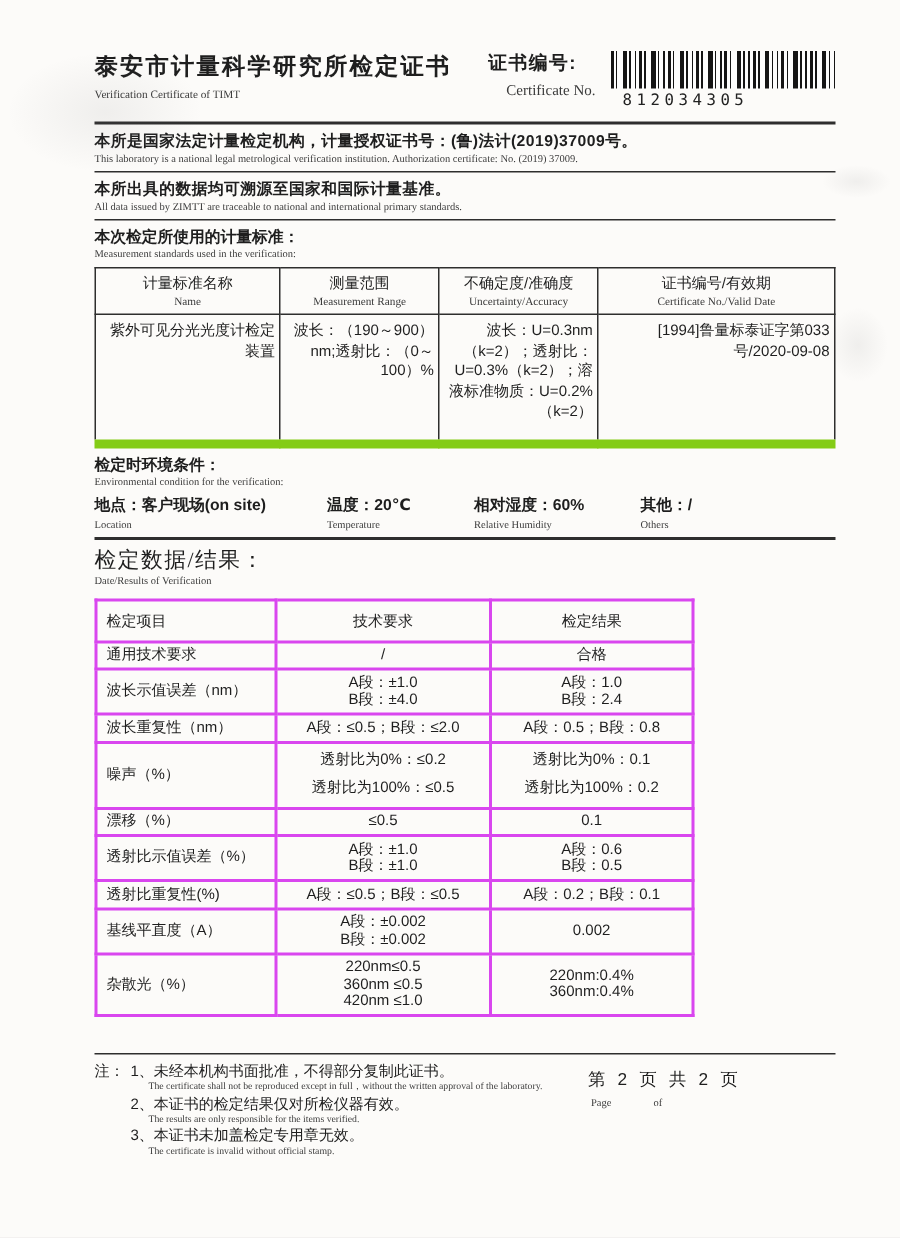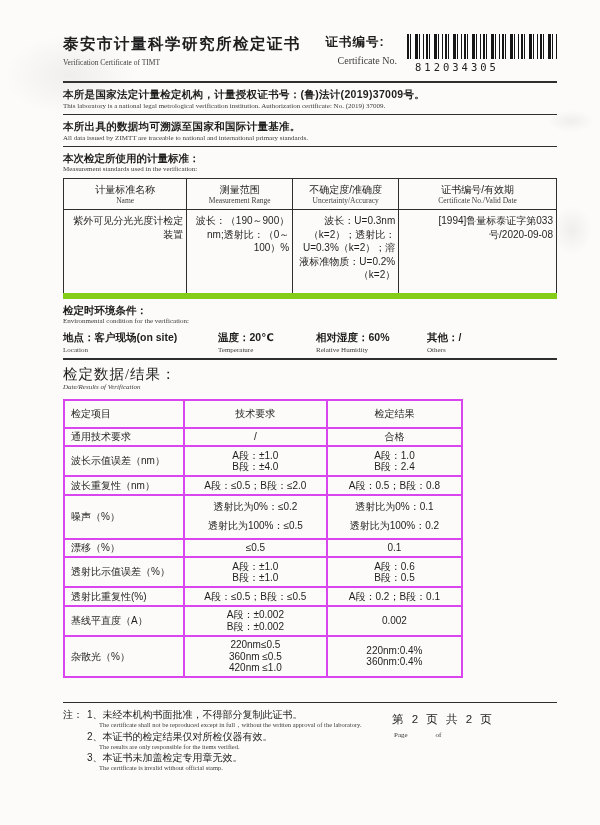--- a/index.html
+++ b/index.html
@@ -50,21 +50,21 @@
 
   
   .env-row{display:flex;padding:4px 0 3px;border-bottom:2px solid #2e2e2e;}
   .env-item .env-line1{font-size:10.5px;font-weight:bold;line-height:14px;white-space:nowrap;}
   .env-item .env-line2{font-size:7px;margin-top:2px;line-height:9px;}
   .env-w1{width:155px;}.env-w2{width:98px;}.env-w3{width:111px;}.env-w4{flex:1;}
 
   
   .results-head{margin-top:5px;}
   .results-head-cn{font-size:14.5px;letter-spacing:1px;font-weight:500;line-height:18px;font-family:Liberation Serif, serif;}
-  .results-head-en{font-size:7px;line-height:9px;font-style:italic;}
+  .results-head-en{font-size:7px;line-height:9px;}
   .res-table{width:400px;margin-top:7px;border:1.5px solid #2e2e2e;}
   .res-table th,.res-table td{border:2px solid #d946ef;}
   .res-table th{font-size:10px;font-weight:normal;padding:6px 4px;text-align:center;}
   .res-table th:first-child{text-align:left;padding-left:6px;}
   .res-table td{font-size:10px;line-height:11.5px;padding:2.5px 3px;
     text-align:center;vertical-align:middle;}
   .res-table td.item{text-align:left;padding-left:6px;white-space:nowrap;}
   .res-table tr.spaced td div{line-height:18.5px;}
 
   

